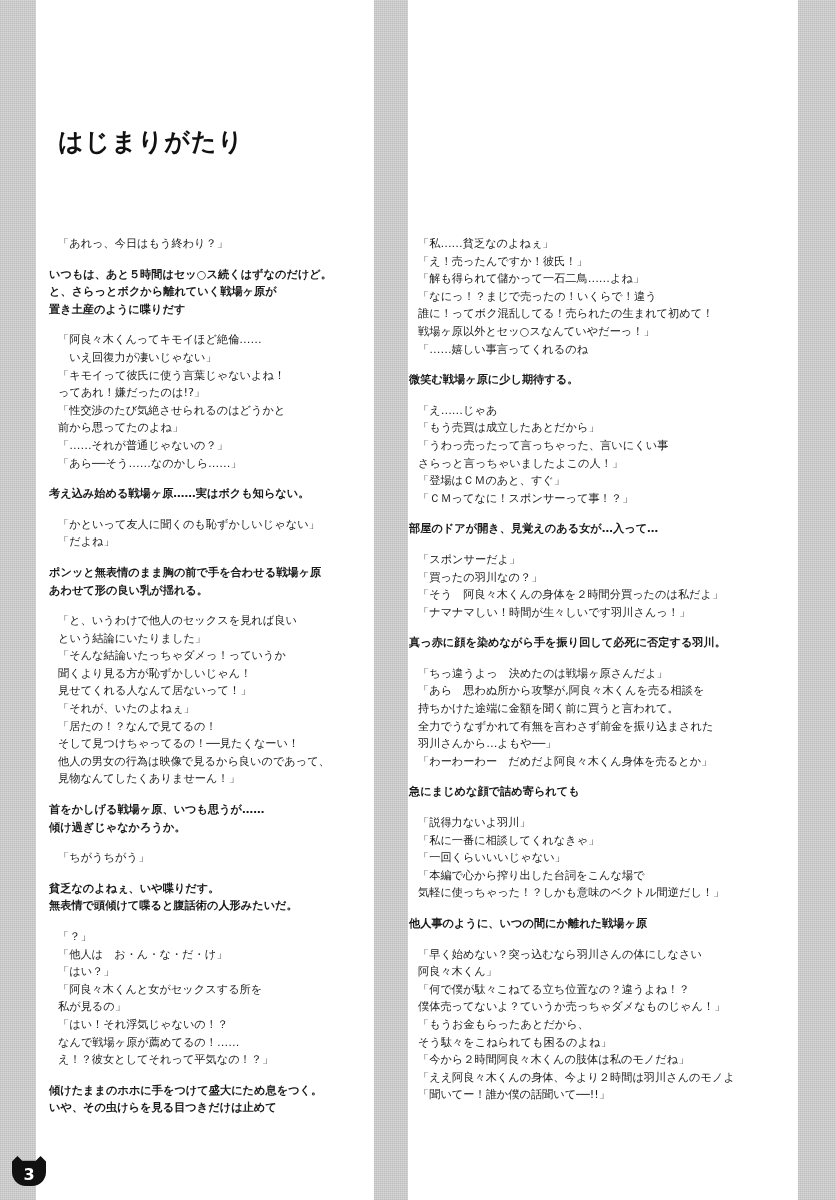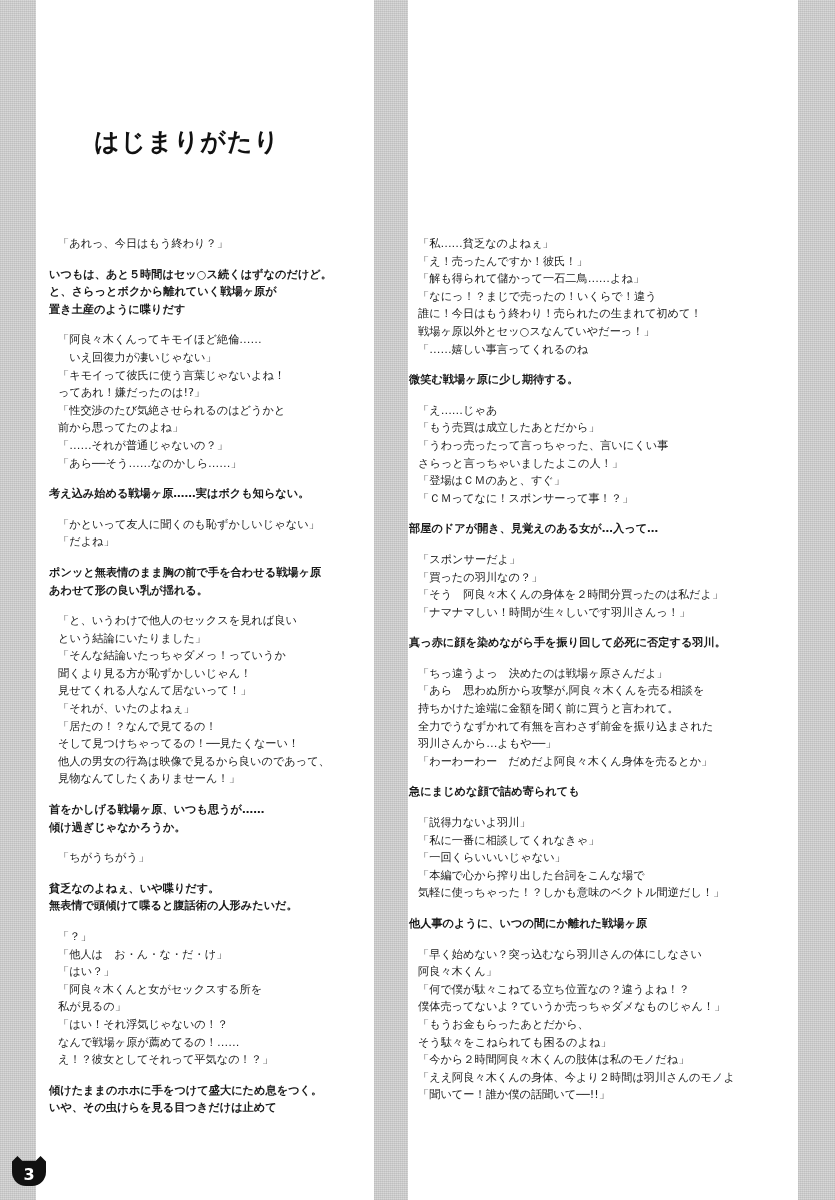--- a/index.html
+++ b/index.html
@@ -41,21 +41,20 @@
   .title {
     position: absolute;
     left: 58px;
     top: 125px;
     font-family: "DejaVu Sans", "Liberation Sans", sans-serif;
     font-size: 25px;
     font-weight: bold;
     letter-spacing: 1px;
     color: #111;
     white-space: nowrap;
-    margin-left: 36px;
   }
 
   
   .col {
     position: absolute;
     top: 215px;
     font-size: 11.2px;
     line-height: 17.6px;
     color: #1a1a1a;
     font-family: "DejaVu Sans", "Liberation Sans", sans-serif;
@@ -176,21 +175,21 @@
         <div class="line">傾けたままのホホに手をつけて盛大にため息をつく。</div>
         <div class="line">いや、その虫けらを見る目つきだけは止めて</div>
       </div>
     </div>
   <div class="col col-right">
       <div class="blk quote">
         <div class="line">「私……貧乏なのよねぇ」</div>
         <div class="line">「え！売ったんですか！彼氏！」</div>
         <div class="line">「解も得られて儲かって一石二鳥……よね」</div>
         <div class="line">「なにっ！？まじで売ったの！いくらで！違う</div>
-        <div class="line">誰に！今日はもう終わり！売られたの生まれて初めて！</div>
+        <div class="line">誰に！ってボク混乱してる！売られたの生まれて初めて！</div>
         <div class="line">戦場ヶ原以外とセッ○スなんていやだーっ！」</div>
         <div class="line">「……嬉しい事言ってくれるのね</div>
       </div>
       <div class="blk narr">
         <div class="line">微笑む戦場ヶ原に少し期待する。</div>
       </div>
       <div class="blk quote">
         <div class="line">「え……じゃあ</div>
         <div class="line">「もう売買は成立したあとだから」</div>
         <div class="line">「うわっ売ったって言っちゃった、言いにくい事</div>

